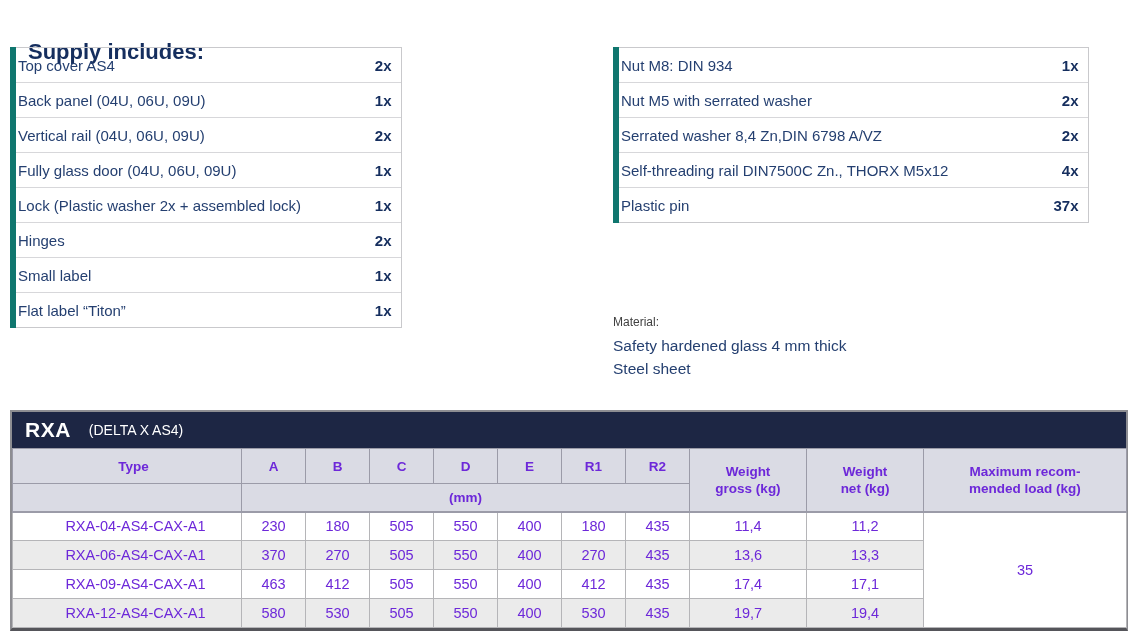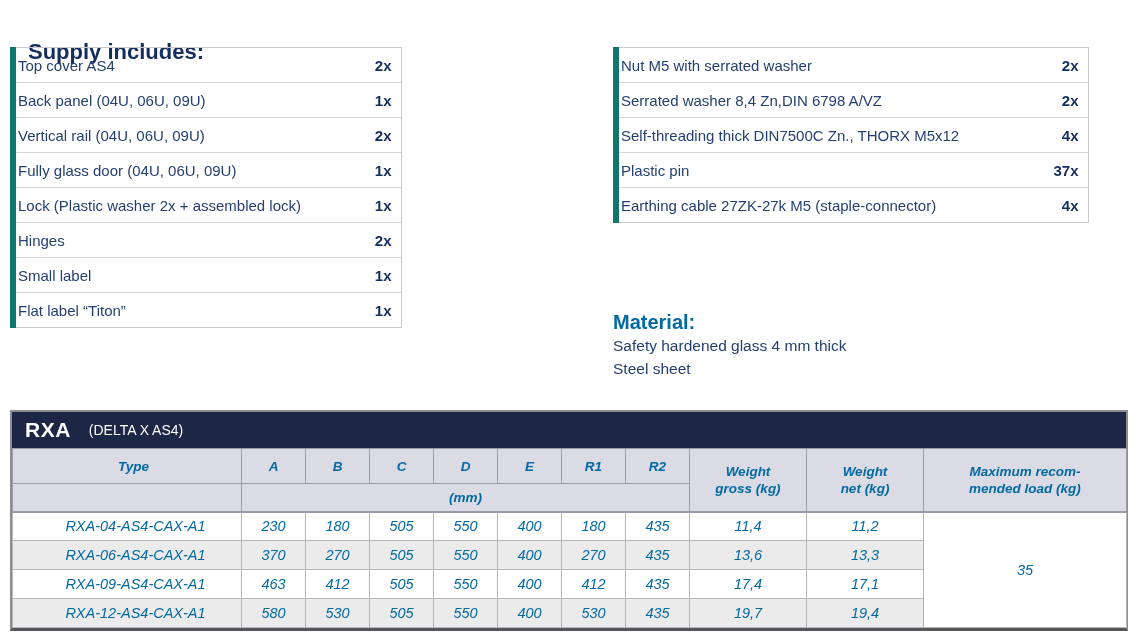--- a/index.html
+++ b/index.html
@@ -50,43 +50,42 @@
   #supply-left table { width: 388px; }
   #supply-left col.c-item { width: 346px; }
   #supply-left col.c-qty { width: 42px; }
   #supply-right { left: 613px; top: 47px; }
   #supply-right table { width: 472px; }
   #supply-right col.c-item { width: 424px; }
   #supply-right col.c-qty { width: 48px; }
 
   
   .material { left: 613px; top: 311px; color: #243f70; font-size: 15.5px; line-height: 23px; }
-  .material .mat-heading { font-weight: bold; color: #0369a1; font-size: 20px; }
+  .material .mat-heading { font-weight: normal; color: #404040; font-size: 12px; }
 
   
   .spec {
     left: 10px; top: 410px; width: 1118px;
     border: 2px solid #8d8d92;
     border-bottom: 3px solid #55555a;
   }
   .spec-titlebar {
     background: #1d2644;
     height: 36px;
     display: flex; align-items: center;
     padding-left: 13px;
     color: #ffffff;
   }
   .spec-title { font-size: 21px; font-weight: bold; letter-spacing: 0.5px; }
   .spec-subtitle { font-size: 14px; margin-left: 18px; }
   table.spec-grid {
     border-collapse: collapse;
     table-layout: fixed;
     width: 100%;
-    color: #0369a1;
-    font-style: italic;
+    color: #6d28d9;
   }
   table.spec-grid th, table.spec-grid td { vertical-align: middle; }
   
   table.spec-grid th {
     background: #dadbe4;
     font-size: 13.5px;
     font-weight: bold;
     border: 1px solid #9b9ba8;
     text-align: center;
   }
@@ -156,38 +155,38 @@
 </div>
 
 <div class="abs" id="supply-right">
   <table class="supply-table">
     <colgroup>
         <col class="c-item">
         <col class="c-qty">
       </colgroup>
     <tbody>
       <tr>
+        <td class="item">Nut M8: DIN 934</td>
+        <td class="qty">1x</td>
+      </tr>
+      <tr>
         <td class="item">Nut M5 with serrated washer</td>
         <td class="qty">2x</td>
       </tr>
       <tr>
         <td class="item">Serrated washer 8,4 Zn,DIN 6798 A/VZ</td>
         <td class="qty">2x</td>
       </tr>
       <tr>
-        <td class="item">Self-threading thick DIN7500C Zn., THORX M5x12</td>
+        <td class="item">Self-threading rail DIN7500C Zn., THORX M5x12</td>
         <td class="qty">4x</td>
       </tr>
       <tr>
         <td class="item">Plastic pin</td>
         <td class="qty">37x</td>
-      </tr>
-      <tr>
-        <td class="item">Earthing cable 27ZK-27k M5 (staple-connector)</td>
-        <td class="qty">4x</td>
       </tr>
     </tbody>
   </table>
 </div>
 
 <div class="abs material">
   <div class="mat-heading">Material:</div>
   <div>Safety hardened glass 4 mm thick</div>
   <div>Steel sheet</div>
 </div>

